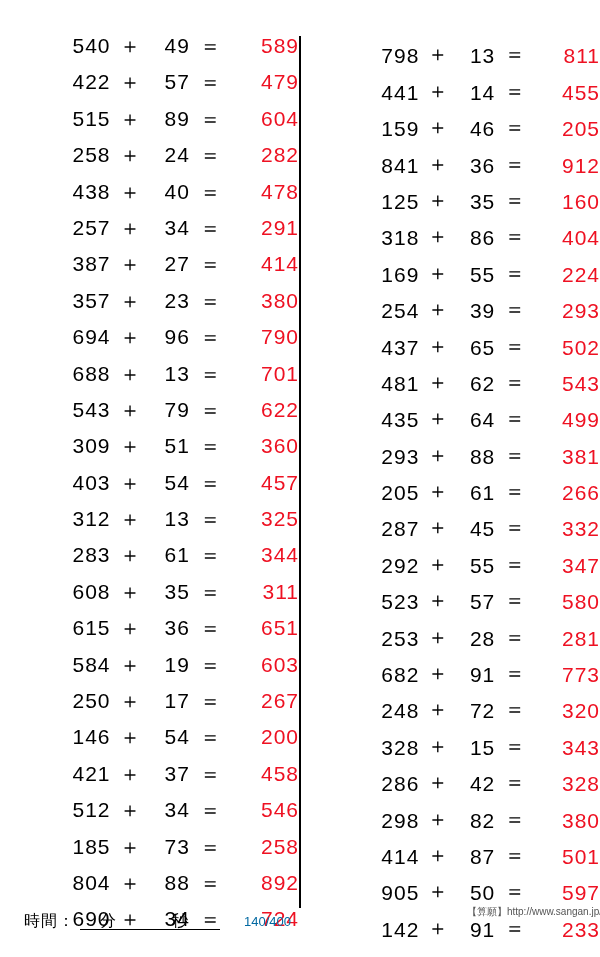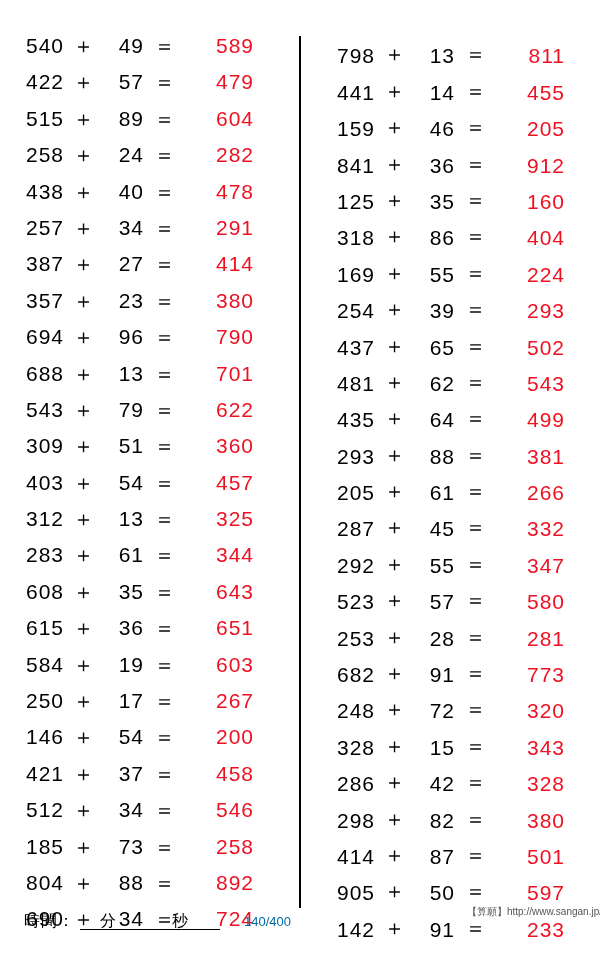--- a/index.html
+++ b/index.html
@@ -53,20 +53,21 @@
     display: flex;
     flex-direction: column;
   }
   .row {
     display: flex;
     flex-direction: row;
     align-items: baseline;
     height: 36.4px;
     font-size: 21px;
     letter-spacing: 1px;
+    margin-left: 47px;
   }
   .col-left .row { padding-left: 12px; }
   .col-right .row { padding-left: 22px; align-items: flex-end; }
   .cell {
     text-align: right;
     font-weight: normal;
   }
   .operand-a { width: 52px; }
   .op-plus { width: 40px; text-align: center; }
   .operand-b { width: 40px; }
@@ -240,21 +241,21 @@
             <span class="cell op-plus">＋</span>
             <span class="cell operand-b">61</span>
             <span class="cell op-eq">＝</span>
             <span class="cell answer">344</span>
           </div>
           <div class="row">
             <span class="cell operand-a">608</span>
             <span class="cell op-plus">＋</span>
             <span class="cell operand-b">35</span>
             <span class="cell op-eq">＝</span>
-            <span class="cell answer">643</span>
+            <span class="cell answer">311</span>
           </div>
           <div class="row">
             <span class="cell operand-a">615</span>
             <span class="cell op-plus">＋</span>
             <span class="cell operand-b">36</span>
             <span class="cell op-eq">＝</span>
             <span class="cell answer">651</span>
           </div>
           <div class="row">
             <span class="cell operand-a">584</span>

